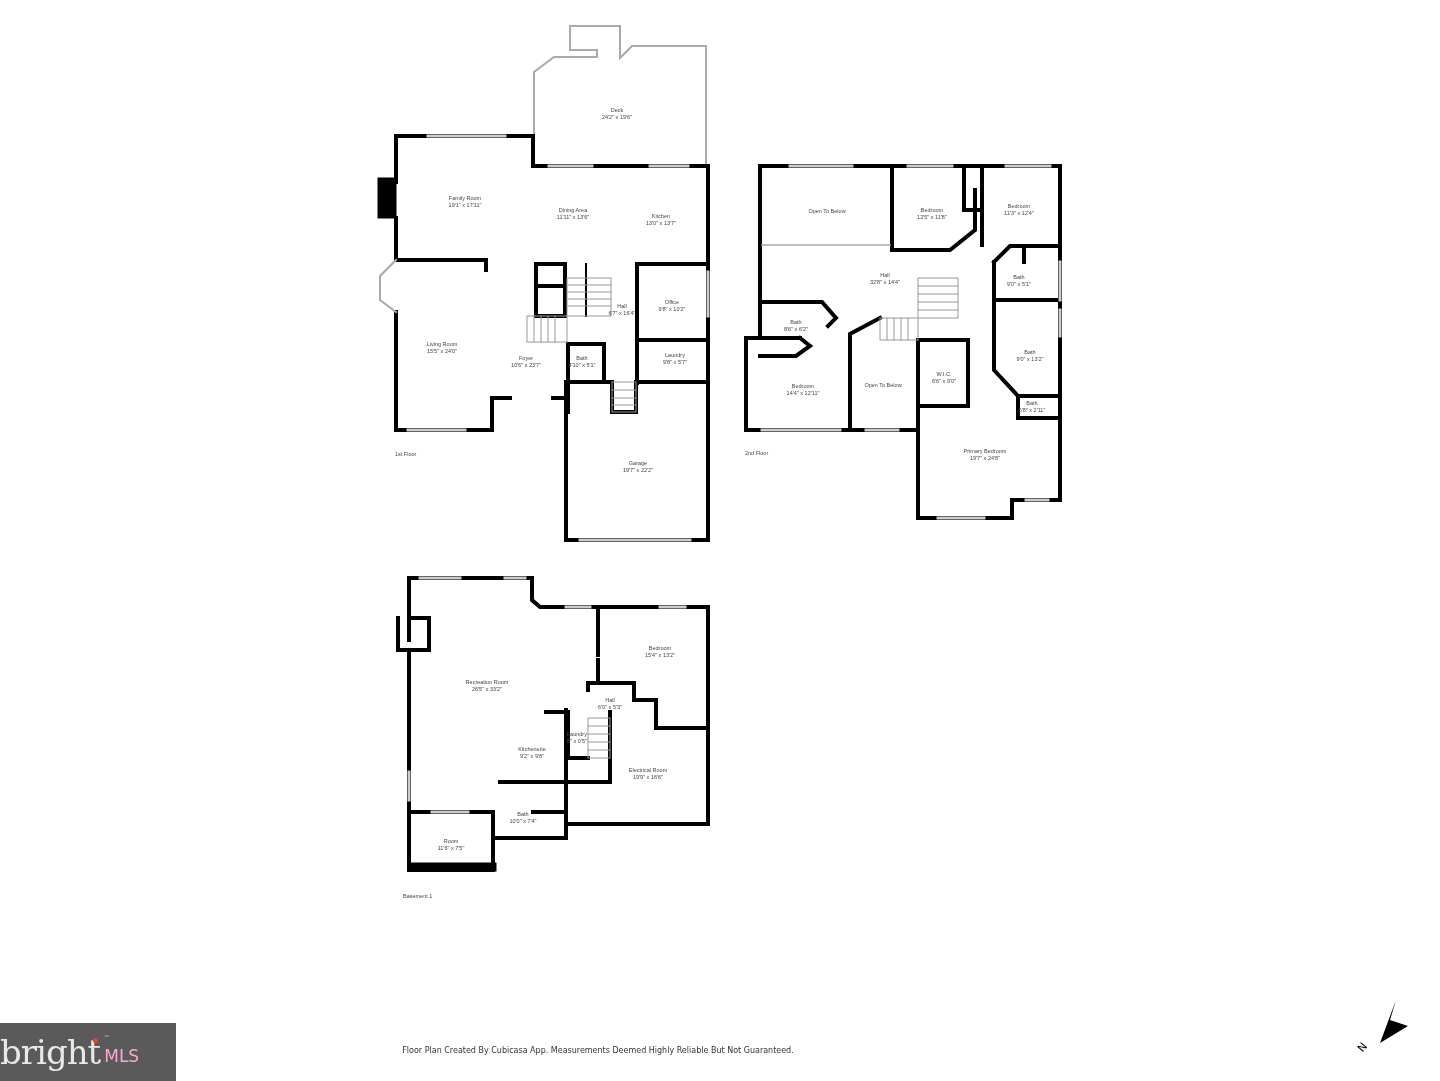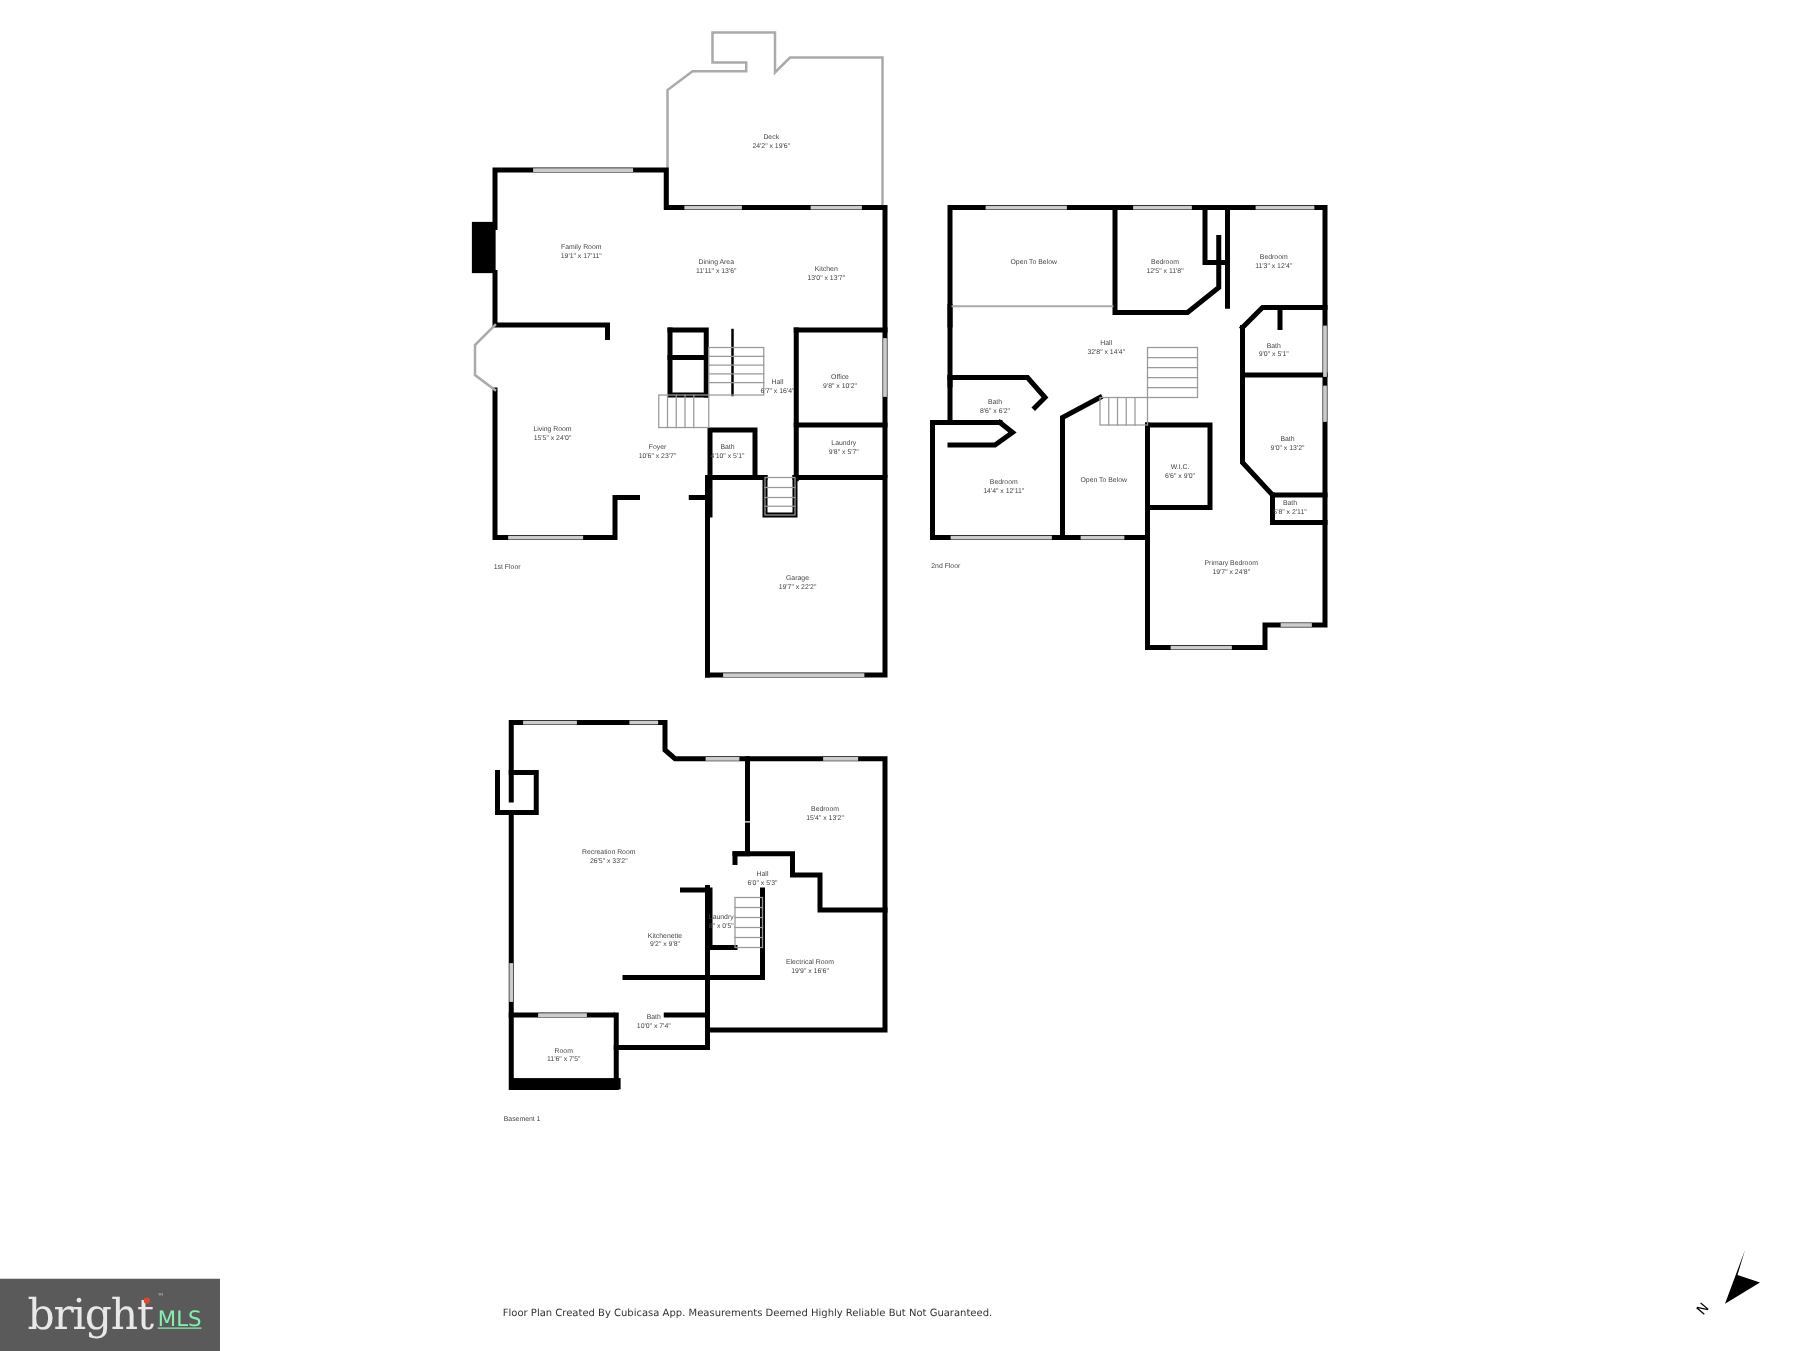--- a/index.html
+++ b/index.html
@@ -2,23 +2,23 @@
 <html><head>
 <meta charset="utf-8">
 <style>
   html, body { margin:0; padding:0; background:#ffffff; }
   body { width:1440px; height:1081px; position:relative; overflow:hidden; font-family:"Liberation Sans", sans-serif; color:#333; }
   svg.plan { position:absolute; left:0; top:0; }
   .lbl { position:absolute; transform:translate(-50%,-50%); text-align:center; font-size:5.5px; line-height:7px; color:#444; white-space:nowrap; font-family:"Liberation Sans", sans-serif; }
   .lbl .dim { display:block; }
   .floor-label { position:absolute; font-size:5.5px; color:#444; font-family:"Liberation Sans", sans-serif; }
   .disclaimer { position:absolute; left:0; width:1196px; top:1046px; text-align:center; font-size:8px; color:#333; font-family:"DejaVu Sans", sans-serif; }
-  .logo { position:absolute; left:0; top:1023px; width:176px; height:58px; background:#5a5a5a; display:flex; align-items:center; padding-left:22px; box-sizing:border-box; }
+  .logo { position:absolute; left:0; top:1023px; width:176px; height:58px; background:#5a5a5a; display:flex; align-items:center; padding-left:0; box-sizing:border-box; }
   .logo .bright { font-family:"DejaVu Serif", serif; font-size:34px; color:#e8e8e8; letter-spacing:-1px; position:relative; }
-  .logo .mls { font-family:"DejaVu Sans", sans-serif; font-size:17px; color:#86efac; margin-left:4px; margin-top:8px;text-decoration:underline; }
+  .logo .mls { font-family:"DejaVu Sans", sans-serif; font-size:17px; color:#f9a8d4; margin-left:4px; margin-top:8px; }
   .logo .spark { position:absolute; right:2px; top:6px; width:5px; height:5px; background:#e5452a; border-radius:50%; }
   .logo .tm { position:absolute; right:-8px; top:2px; font-size:5px; color:#ddd; }
   .compass { position:absolute; left:1350px; top:995px; width:70px; height:60px; }
 </style>
 </head>
 <body>
 
 <svg class="plan" width="1440" height="1081" viewBox="0 0 1440 1081">
   <g fill="none" stroke="#000" stroke-width="4" stroke-linecap="square">
 

